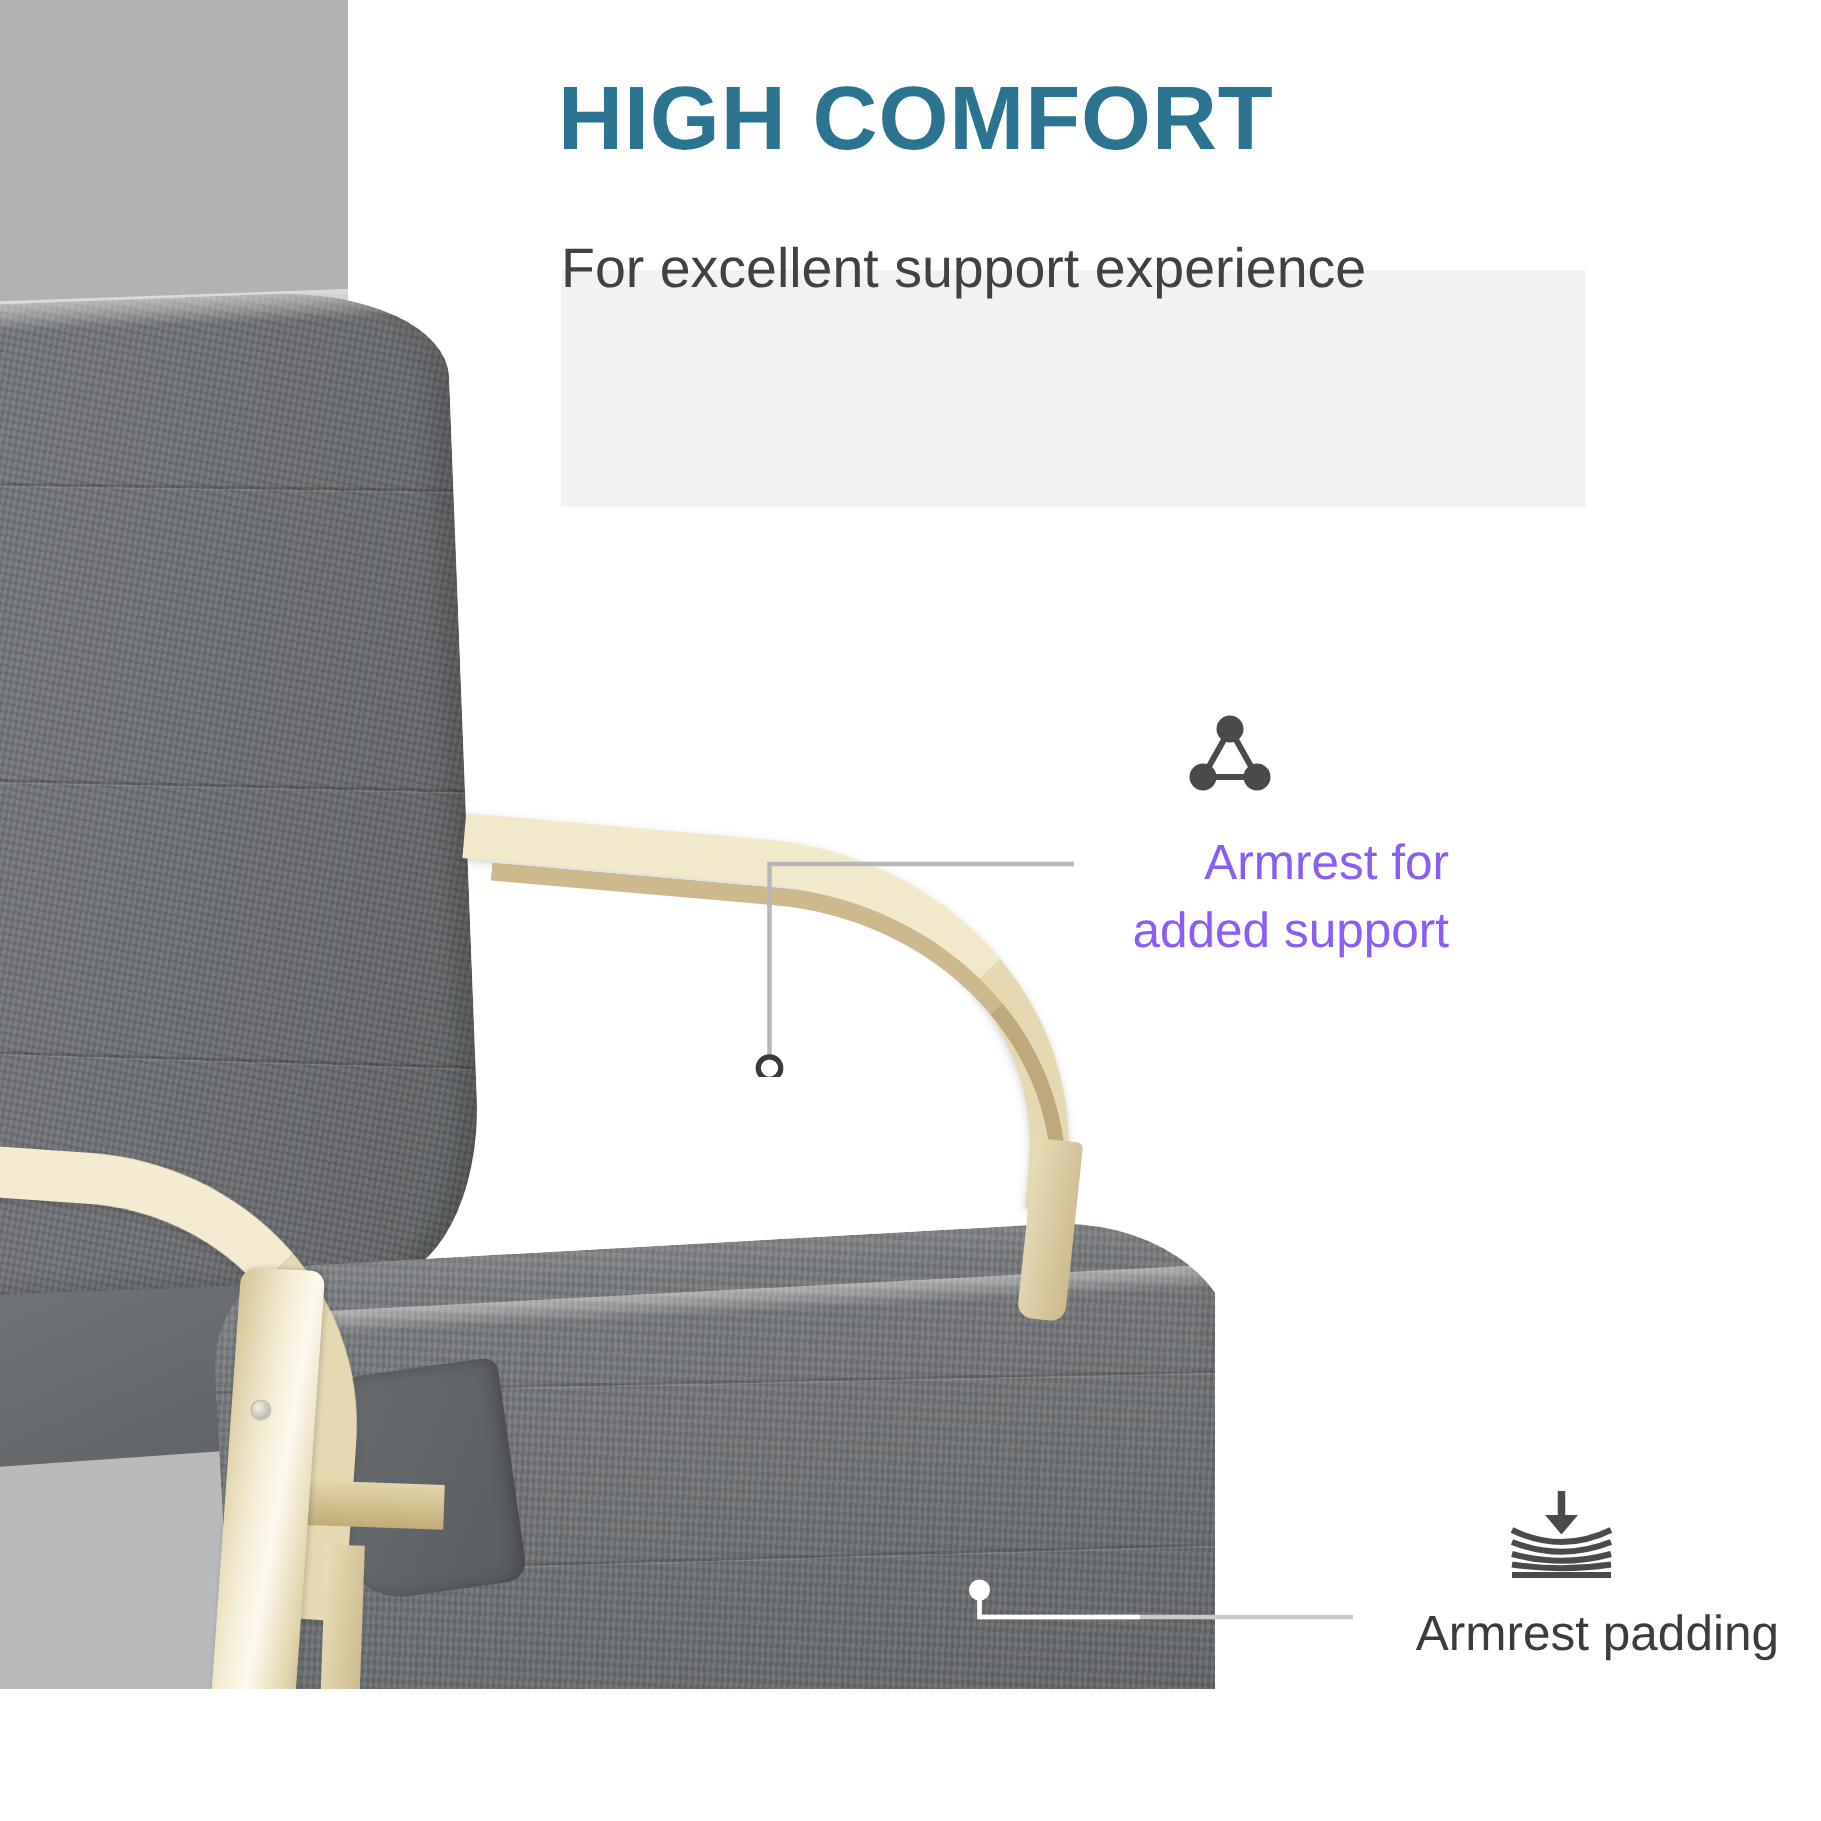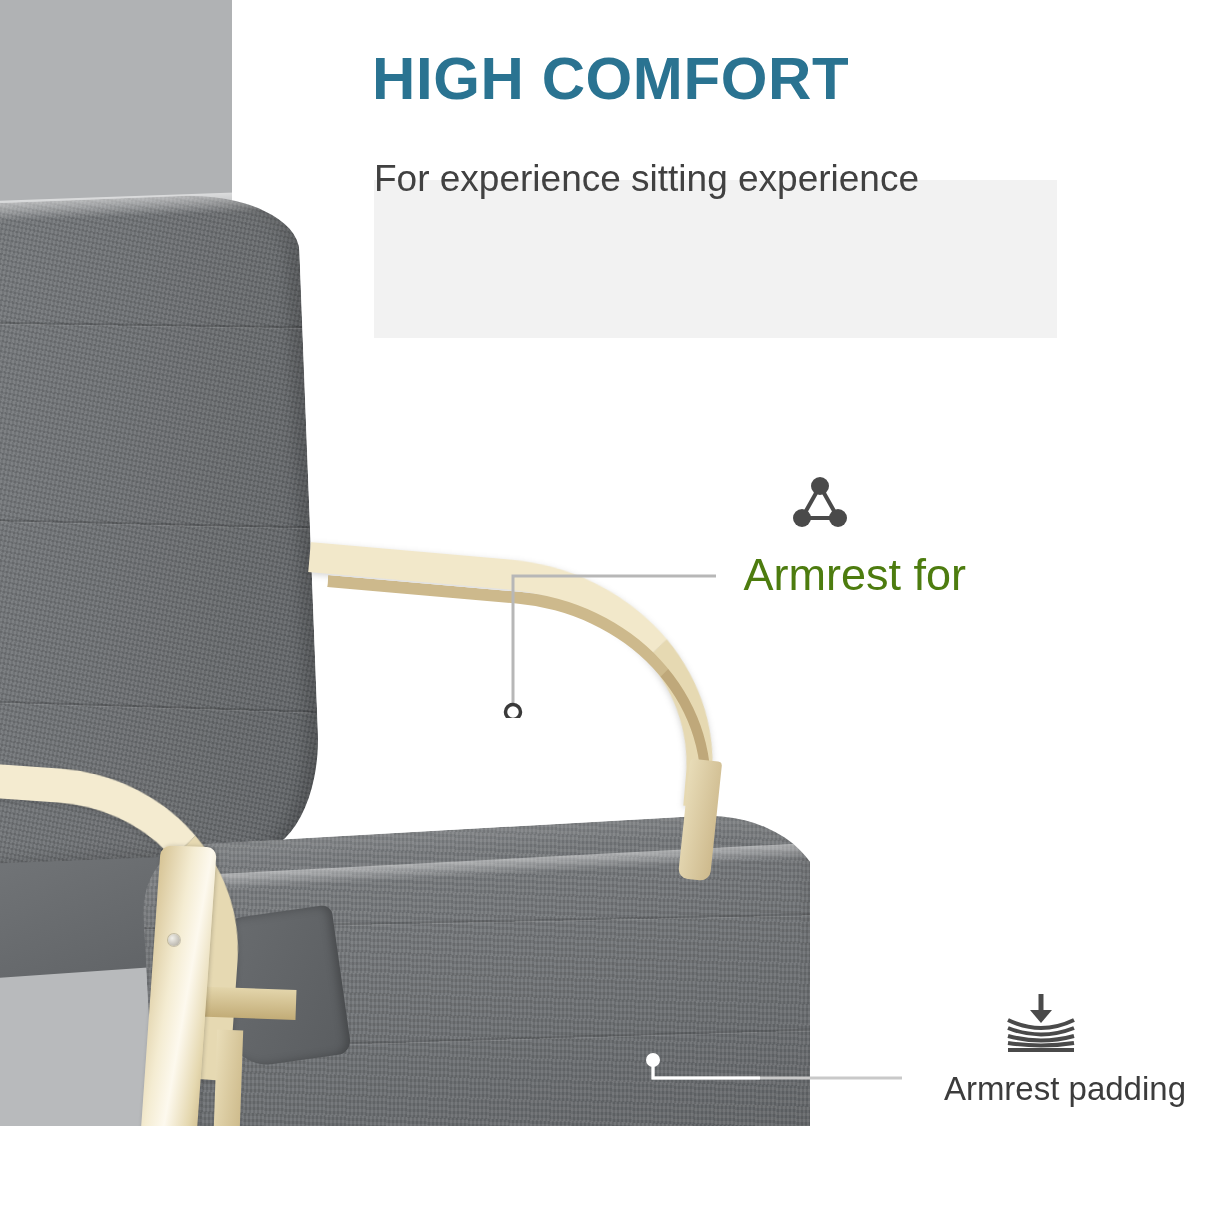--- a/index.html
+++ b/index.html
@@ -235,23 +235,23 @@
   .icon-armrest {
     position: absolute;
     left: 788px; top: 474px;
     width: 64px; height: 58px;
   }
   .label-armrest {
     position: absolute;
     left: 600px; top: 552px;
     width: 366px;
     text-align: right;
-    font-size: 45px;
+    font-size: 33px;
     line-height: 45px;
-    color: #4d7c0f;
+    color: #8b5cf6;
   }
   .leader-armrest {
     position: absolute;
     left: 500px; top: 566px;
     width: 216px; height: 152px;
   }
 
   
   .icon-sponge {
     position: absolute;
@@ -307,33 +307,34 @@
 
     <div class="stretcher-b"></div>
     <div class="stretcher-a"></div>
     <div class="stretcher-c"></div>
     <div class="leg-front"></div>
     <div class="leg-screw"></div>
   </div>
 
   <div class="gray-card"></div>
   <div class="headline">HIGH COMFORT</div>
-  <div class="subhead">For experience sitting experience</div>
+  <div class="subhead">For excellent support experience</div>
 
   <svg class="icon-armrest" viewBox="0 0 64 58">
     <line x1="14" y1="44" x2="32" y2="12" stroke="#4a4a4a" stroke-width="4"></line>
     <line x1="32" y1="12" x2="50" y2="44" stroke="#4a4a4a" stroke-width="4"></line>
     <line x1="14" y1="44" x2="50" y2="44" stroke="#4a4a4a" stroke-width="4"></line>
     <circle cx="32" cy="12" r="9" fill="#4a4a4a"></circle>
     <circle cx="14" cy="44" r="9" fill="#4a4a4a"></circle>
     <circle cx="50" cy="44" r="9" fill="#4a4a4a"></circle>
   </svg>
 
   <div class="label-armrest">
     <div>Armrest for</div>
+    <div>added support</div>
   </div>
 
   <svg class="leader-armrest" viewBox="0 0 216 152">
     <path d="M13,146 L13,10 L216,10" stroke="#b7b7b7" stroke-width="3" fill="none"></path>
     <circle cx="13" cy="146" r="7.5" fill="#ffffff" stroke="#3a3a3a" stroke-width="3.5"></circle>
   </svg>
 
   <svg class="icon-sponge" viewBox="0 0 78 62">
     <line x1="39" y1="2" x2="39" y2="24" stroke="#4a4a4a" stroke-width="5"></line>
     <path d="M28,18 L39,31 L50,18 Z" fill="#4a4a4a"></path>

